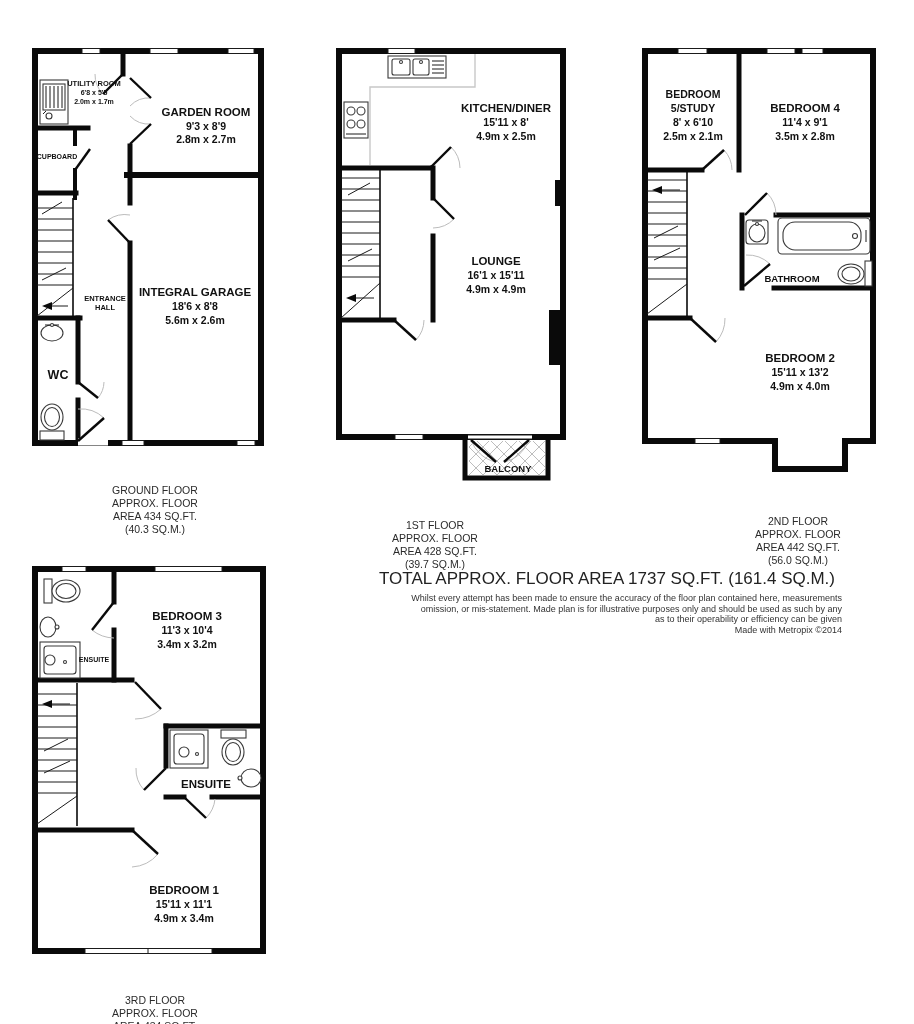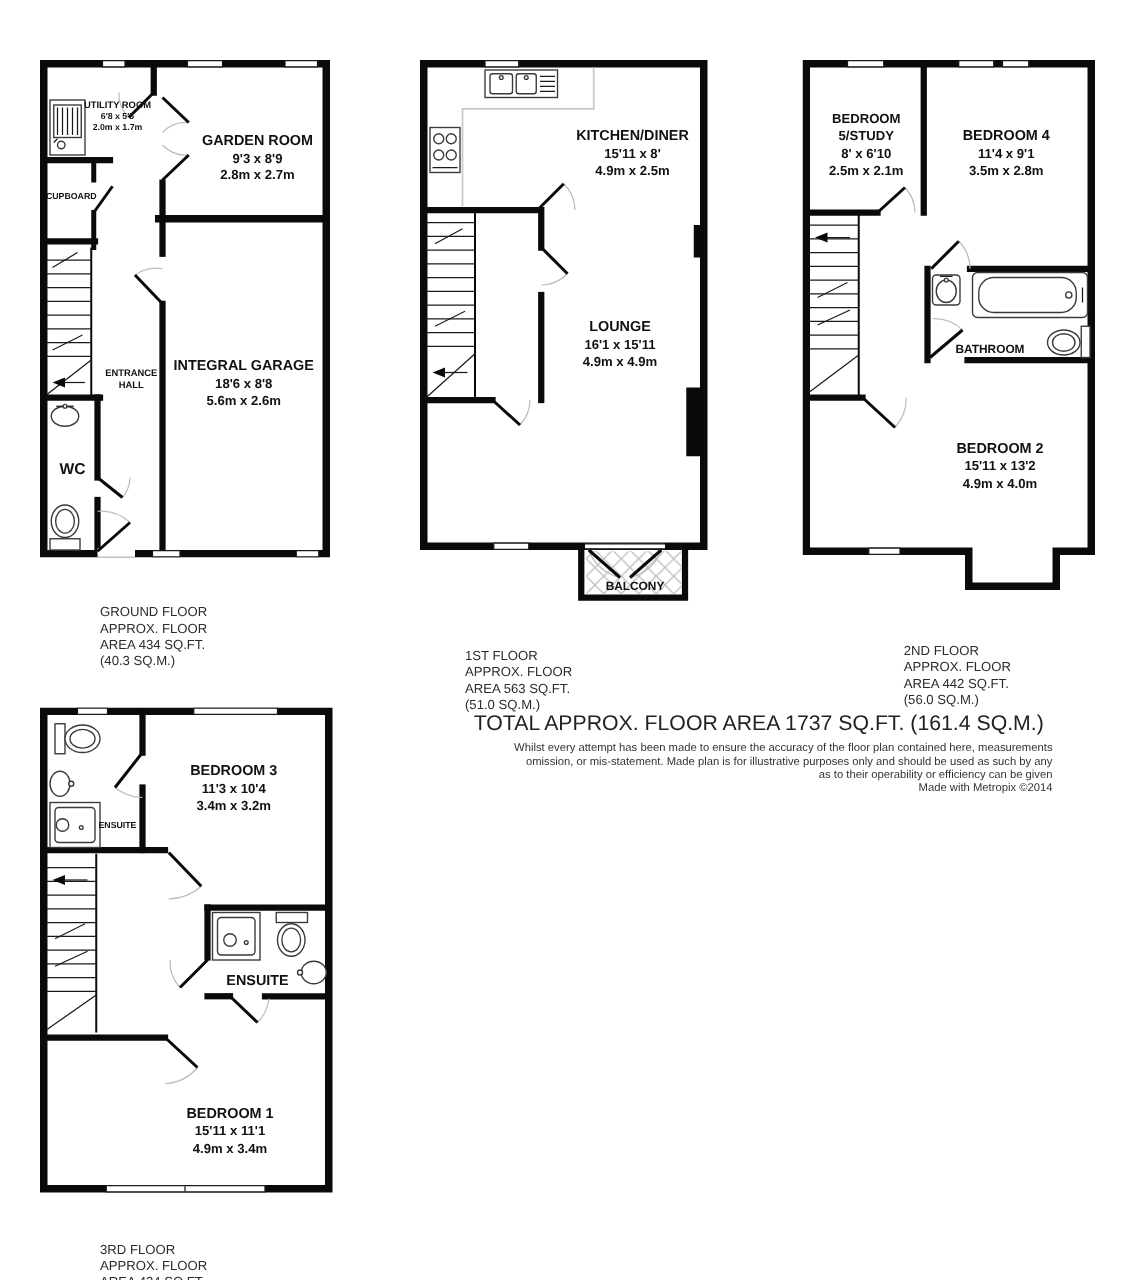--- a/index.html
+++ b/index.html
@@ -16,21 +16,21 @@
   .leaf{stroke:#0a0a0a;stroke-width:2.4;fill:none;}
   .arc{stroke:#bcbcbc;stroke-width:1;fill:none;}
   .counter{stroke:#c8c8c8;stroke-width:1.4;fill:none;}
   .win{fill:#ffffff;stroke:#1a1a1a;stroke-width:1;}
   .solid{fill:#0a0a0a;stroke:none;}
   .rmname{font:bold 11.5px "Liberation Sans",sans-serif;fill:#111;text-anchor:middle;}
   .rmdim{font:bold 10.5px "Liberation Sans",sans-serif;fill:#111;text-anchor:middle;}
   .rmmid{font:bold 9.5px "Liberation Sans",sans-serif;fill:#111;text-anchor:middle;}
   .rmsmall{font:bold 7.5px "Liberation Sans",sans-serif;fill:#111;text-anchor:middle;}
   .rmtiny{font:bold 7px "Liberation Sans",sans-serif;fill:#111;text-anchor:middle;}
-  .caption{position:absolute;width:150px;text-align:left;font-size:10.5px;line-height:13px;color:#2b2b2b;}
+  .caption{position:absolute;width:150px;text-align:center;font-size:10.5px;line-height:13px;color:#2b2b2b;}
   #summary{position:absolute;left:372px;top:549px;width:470px;text-align:center;color:#222;}
   #summary .total{font-size:17px;margin:0 0 4px 0;}
   #summary .disc{font-size:9px;line-height:10.6px;margin:0;color:#333;text-align:right;}
   #bottom-bar{position:absolute;left:85px;top:1016px;width:773px;height:6px;background:#d8d8d8;}
 </style>
 </head>
 <body>
 
 <div id="stage">
 
@@ -414,25 +414,25 @@
       <text class="rmdim" x="152" y="356">4.9m x 3.4m</text>
     </g>
   </svg>
 
   <div class="caption" style="left:80px;top:464px">
     <div>GROUND FLOOR</div>
     <div>APPROX. FLOOR</div>
     <div>AREA 434 SQ.FT.</div>
     <div>(40.3 SQ.M.)</div>
   </div>
-  <div class="caption" style="left:372px;top:499px">
+  <div class="caption" style="left:360px;top:499px">
     <div>1ST FLOOR</div>
     <div>APPROX. FLOOR</div>
-    <div>AREA 563 SQ.FT.</div>
-    <div>(51.0 SQ.M.)</div>
+    <div>AREA 428 SQ.FT.</div>
+    <div>(39.7 SQ.M.)</div>
   </div>
   <div class="caption" style="left:723px;top:495px">
     <div>2ND FLOOR</div>
     <div>APPROX. FLOOR</div>
     <div>AREA 442 SQ.FT.</div>
     <div>(56.0 SQ.M.)</div>
   </div>
   <div class="caption" style="left:80px;top:974px">
     <div>3RD FLOOR</div>
     <div>APPROX. FLOOR</div>

